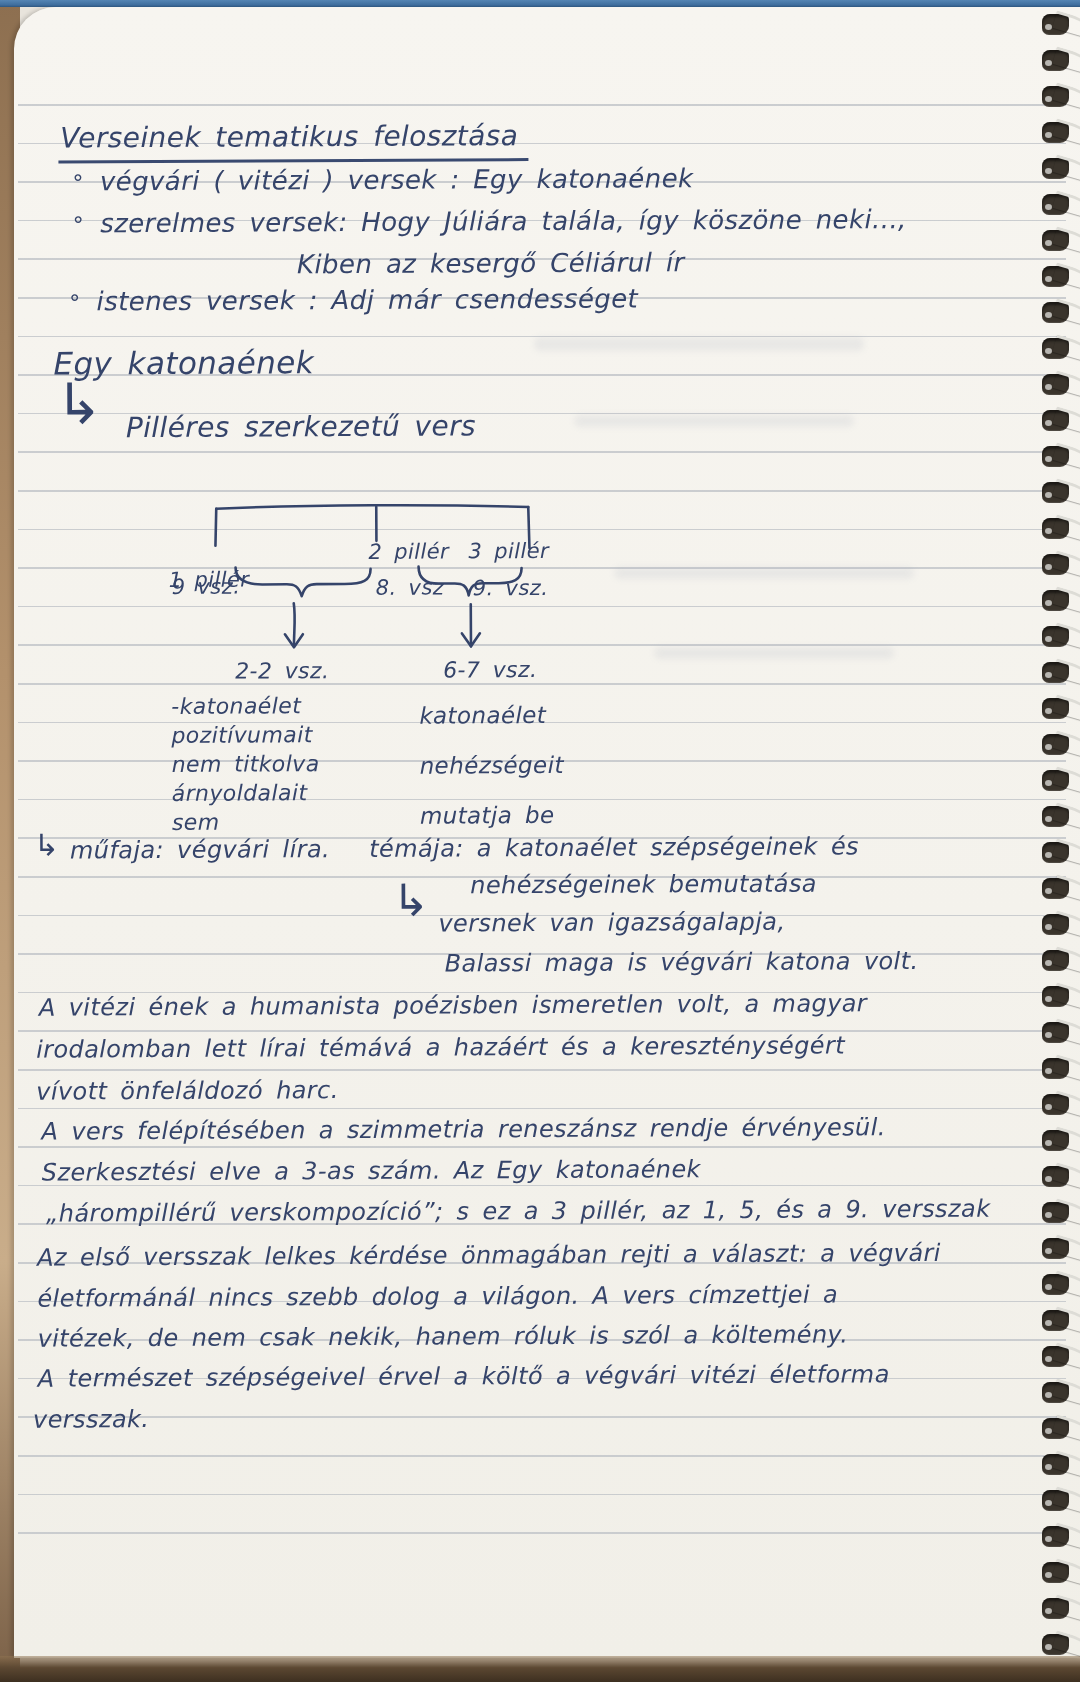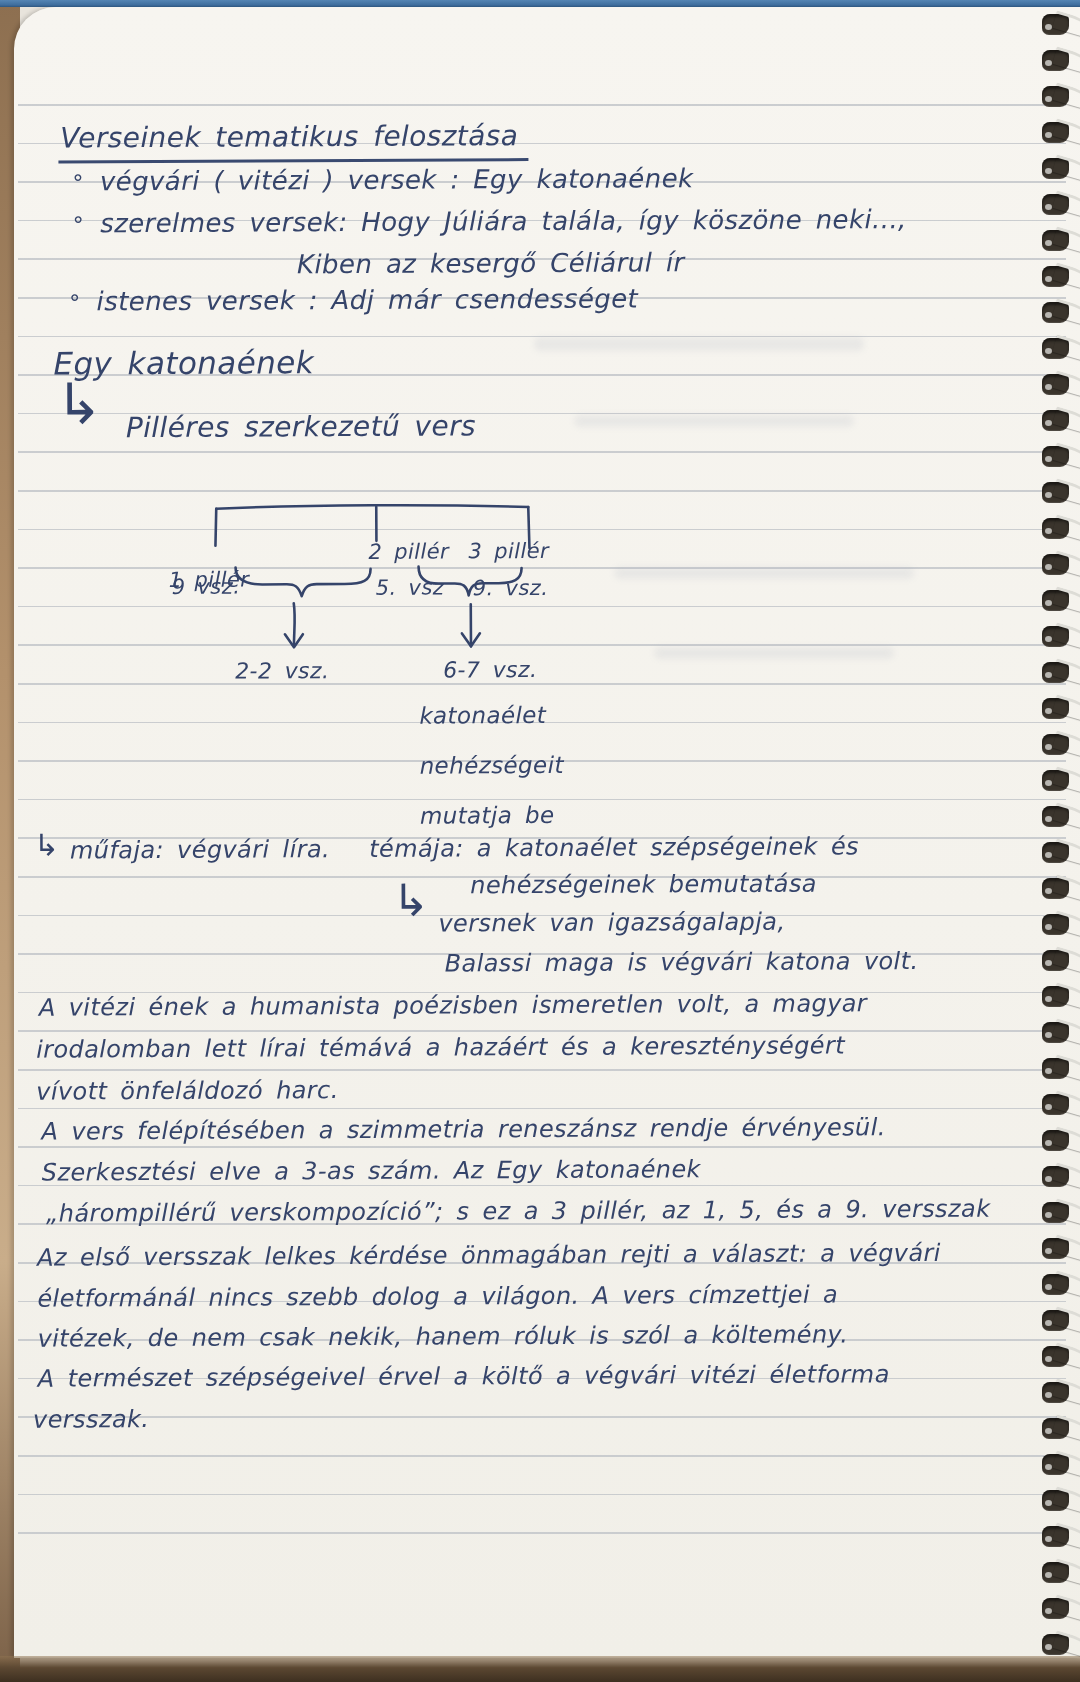--- a/index.html
+++ b/index.html
@@ -108,25 +108,30 @@
       <path d="M157,108 C159,122 157,137 157,150"></path>
       <path d="M148,139 L157,152 L166,139"></path>
       <path d="M334,110 L334,152"></path>
       <path d="M325,139 L334,152 L343,139"></path>
     </svg>
 
     <div class="hw dlabel" style="left:170px;top:565px;">1 pillér</div>
     <div class="hw dlabel" style="left:333px;top:538px;margin-left:37px;">2 pillér</div>
     <div class="hw dlabel" style="left:470px;top:538px;">3 pillér</div>
     <div class="hw dlabel" style="left:173px;top:572px;">9 vsz.</div>
-    <div class="hw dlabel" style="left:377px;top:574px;">5. vsz</div>
+    <div class="hw dlabel" style="left:377px;top:574px;">8. vsz</div>
     <div class="hw dlabel" style="left:474px;top:575px;">9. vsz.</div>
 
     <div class="hw dcol" style="left:236px;top:656px;">2-2 vsz.</div>
     <div class="hw dcol" style="left:444px;top:656px;">6-7 vsz.</div>
+    <div class="hw dcol" style="left:172px;top:690px;line-height:29px;">-katonaélet
+pozitívumait
+nem titkolva
+árnyoldalait
+sem</div>
     <div class="hw dcol" style="left:420px;top:690px;line-height:50px;font-size:23px;">katonaélet
 nehézségeit
 mutatja be</div>
 
     <div class="hw arrow-sm" style="left:34px;top:828px;">↳</div>
     <div class="hw body" style="left:70px;top:833px;">műfaja: végvári líra.   témája: a katonaélet szépségeinek és</div>
     <div class="hw body" style="left:470px;top:870px;">nehézségeinek bemutatása</div>
     <div class="hw arrow-mid" style="left:392px;top:878px;">↳</div>
     <div class="hw body" style="left:438px;top:908px;">versnek van igazságalapja,</div>
     <div class="hw body" style="left:444px;top:948px;">Balassi maga is végvári katona volt.</div>

